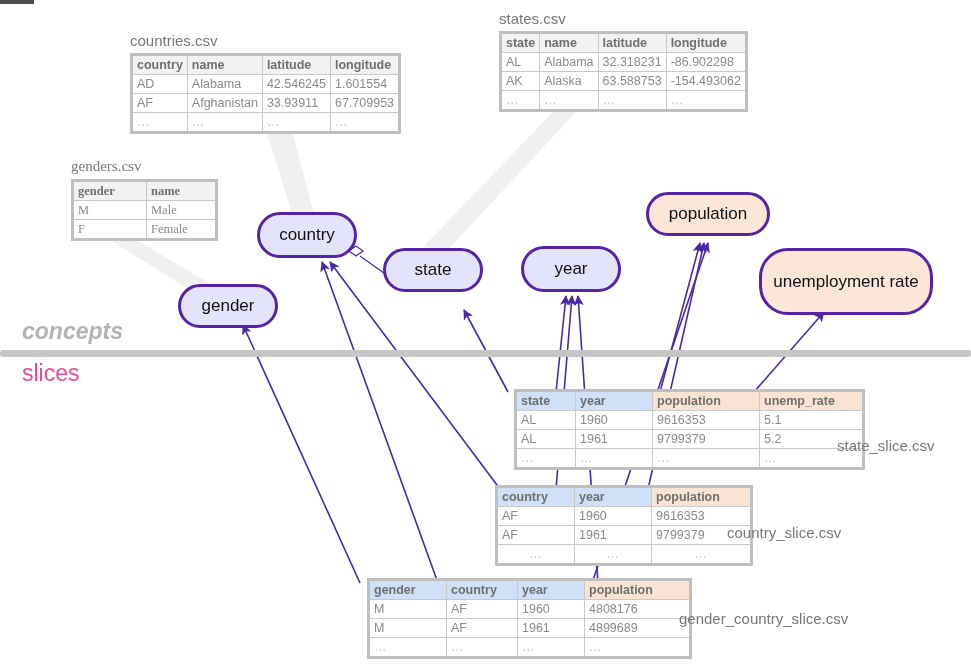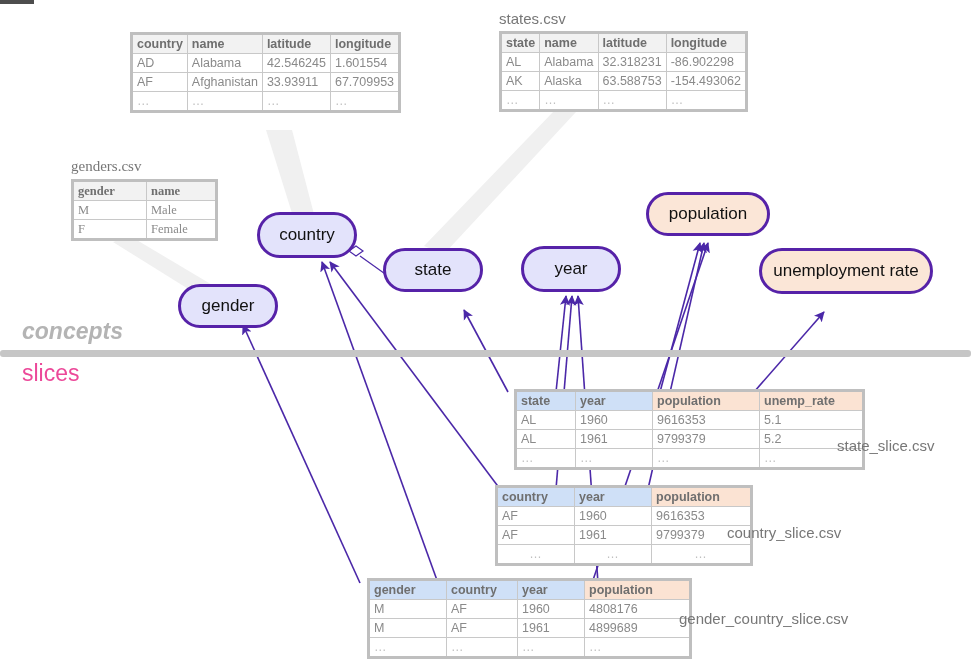--- a/index.html
+++ b/index.html
@@ -128,20 +128,21 @@
 
       <path d="M 500,489 L 330,262"></path>
 
       <path d="M 438,583 L 322,262"></path>
 
       <path d="M 360,583 L 243,325"></path>
     </g>
   </svg>
 
   <div class="csv-block" style="left:108px;top:32px;">
+    <div class="csv-caption">countries.csv</div>
     <table class="csv">
       <tbody>
           <tr>
         <th>country</th>
         <th>name</th>
         <th>latitude</th>
         <th>longitude</th>
       </tr>
       <tr>
         <td>AD</td>
@@ -230,21 +231,21 @@
   </div>
 
   <div class="node" style="left:521px;top:246px;width:100px;height:46px;">
     <span>year</span>
   </div>
 
   <div class="node measure" style="left:646px;top:192px;width:124px;height:44px;">
     <span>population</span>
   </div>
 
-  <div class="node measure" style="left:759px;top:248px;width:174px;height:46px;border-radius:29px;">
+  <div class="node measure" style="left:759px;top:248px;width:174px;height:67px;border-radius:29px;">
     <span>unemployment rate</span>
   </div>
 
   <div class="section-label strong" style="left:22px;top:318px;">concepts</div>
   <div class="band" style="top:350px;"></div>
   <div class="section-label" style="left:22px;top:360px;">slices</div>
 
   <div class="csv-block" style="left:492px;top:389px;">
     <table class="csv slice">
       <tbody>

